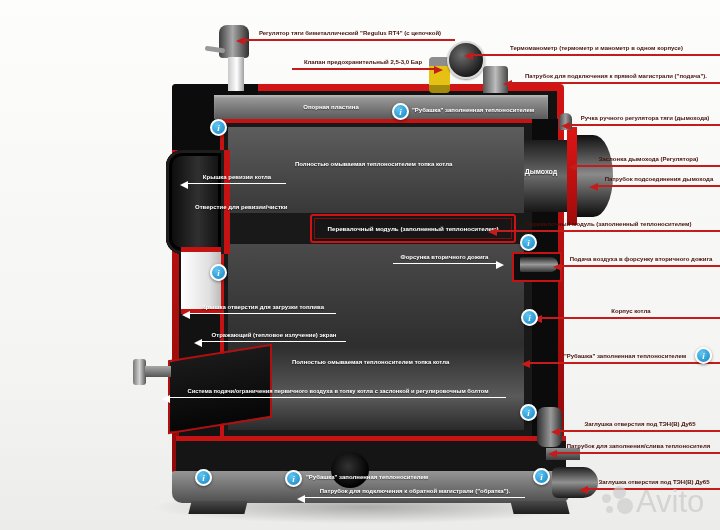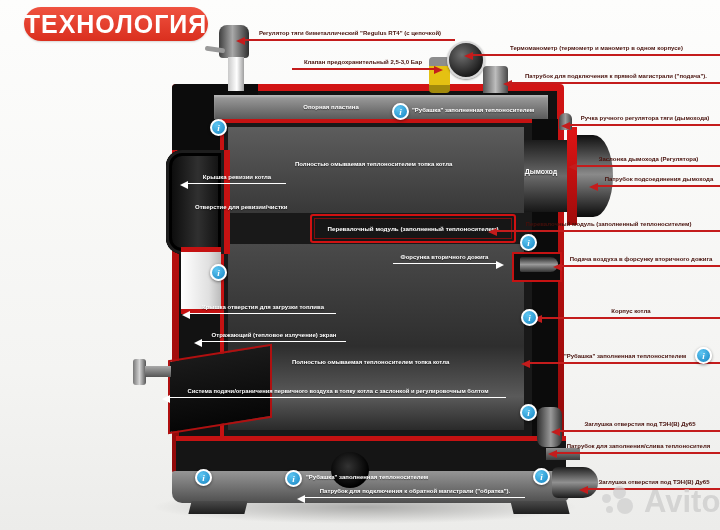--- a/index.html
+++ b/index.html
@@ -27,31 +27,28 @@
   .info{position:absolute;width:13px;height:13px;border-radius:50%;border:2px solid #fff;
     background:radial-gradient(circle at 35% 30%,#5ec6f2,#1584c2);color:#fff;
     font:italic bold 9px "Liberation Serif",serif;display:flex;align-items:center;justify-content:center;
     box-shadow:0 1px 3px rgba(0,0,0,.45)}
   
   .tbox{position:absolute;left:310px;top:214px;width:202px;height:25px;border:2px solid #d01212;border-radius:3px;
     background:#161616;color:#fff;font-weight:bold;font-size:6.2px;display:flex;align-items:center;justify-content:center;
     white-space:nowrap;box-shadow:inset 0 0 0 2px #161616,inset 0 0 0 3px #7e0d0d}
   
   .wm{position:absolute;left:602px;top:486px;display:flex;align-items:flex-start;opacity:.65}
-  .wm-text{color:#c7c7c7;font-size:31px;font-weight:bold;letter-spacing:0;line-height:1;margin-left:8px}
+  .wm-text{color:#c7c7c7;font-size:31px;font-weight:normal;letter-spacing:0;line-height:1;margin-left:0}
   .dot{position:absolute;border-radius:50%;background:#cccccc}
 </style>
 </head>
 <body>
 
 <div class="stage">
 
-  <div class="badge">
-    <span>ТЕХНОЛОГИЯ</span>
-  </div>
 
   <div class="p" style="left:150px;top:490px;width:430px;height:34px;background:radial-gradient(ellipse at center,rgba(0,0,0,.28) 0%,rgba(0,0,0,0) 70%)"></div>
   <div class="p" style="left:172px;top:84px;width:392px;height:390px;background:linear-gradient(180deg,#d21414,#8f0909);border-radius:4px"></div>
   <div class="p" style="left:179px;top:91px;width:378px;height:376px;background:#121212"></div>
   <div class="p" style="left:172px;top:84px;width:86px;height:66px;background:#0c0c0c;border-radius:4px 0 0 0"></div>
   <div class="p" style="left:214px;top:95px;width:334px;height:24px;background:linear-gradient(180deg,#a0a0a0,#5a5a5a);box-shadow:inset 0 2px 2px rgba(255,255,255,.25)"></div>
   <div class="p" style="left:220px;top:119px;width:312px;height:326px;border:4px solid #c51212;background:#191919"></div>
   <div class="p" style="left:228px;top:127px;width:296px;height:86px;background:linear-gradient(180deg,#5d5d5d,#383838)"></div>
   <div class="p" style="left:228px;top:244px;width:296px;height:186px;background:linear-gradient(180deg,#4a4a4a,#2e2e2e 55%,#5a5a5a 82%,#2a2a2a)"></div>
   <div class="p" style="left:532px;top:119px;width:26px;height:326px;background:#0b0b0b"></div>

